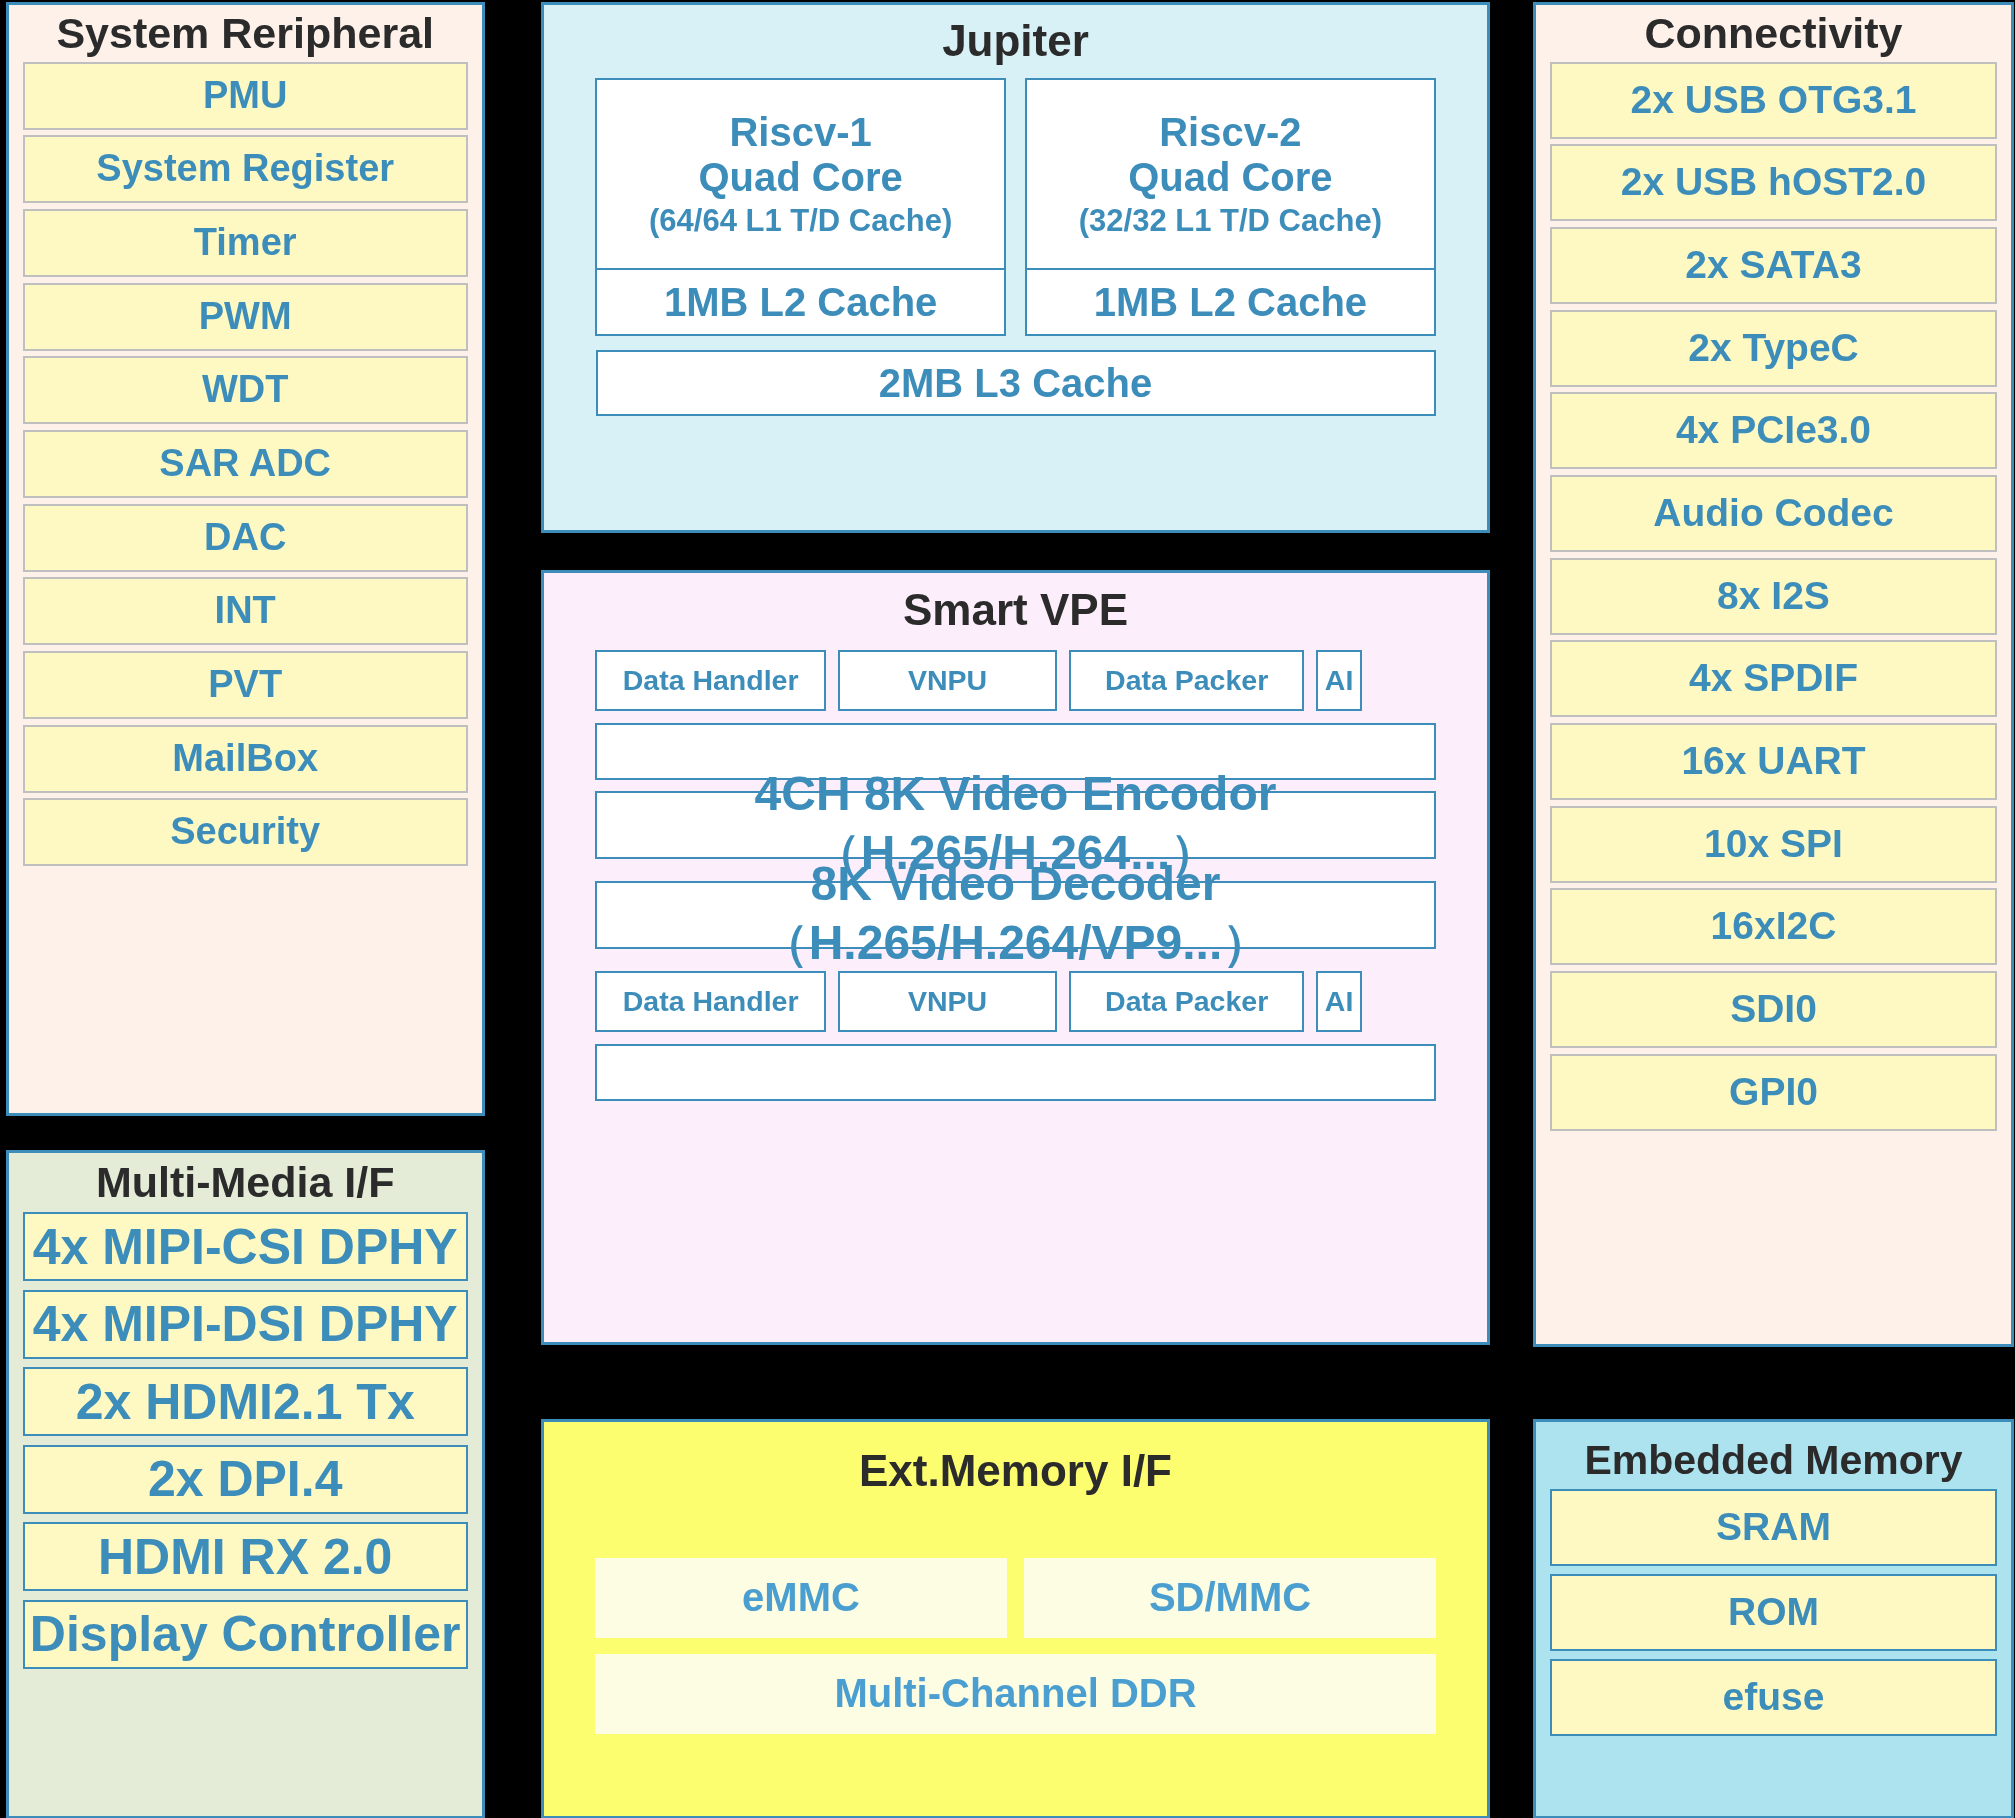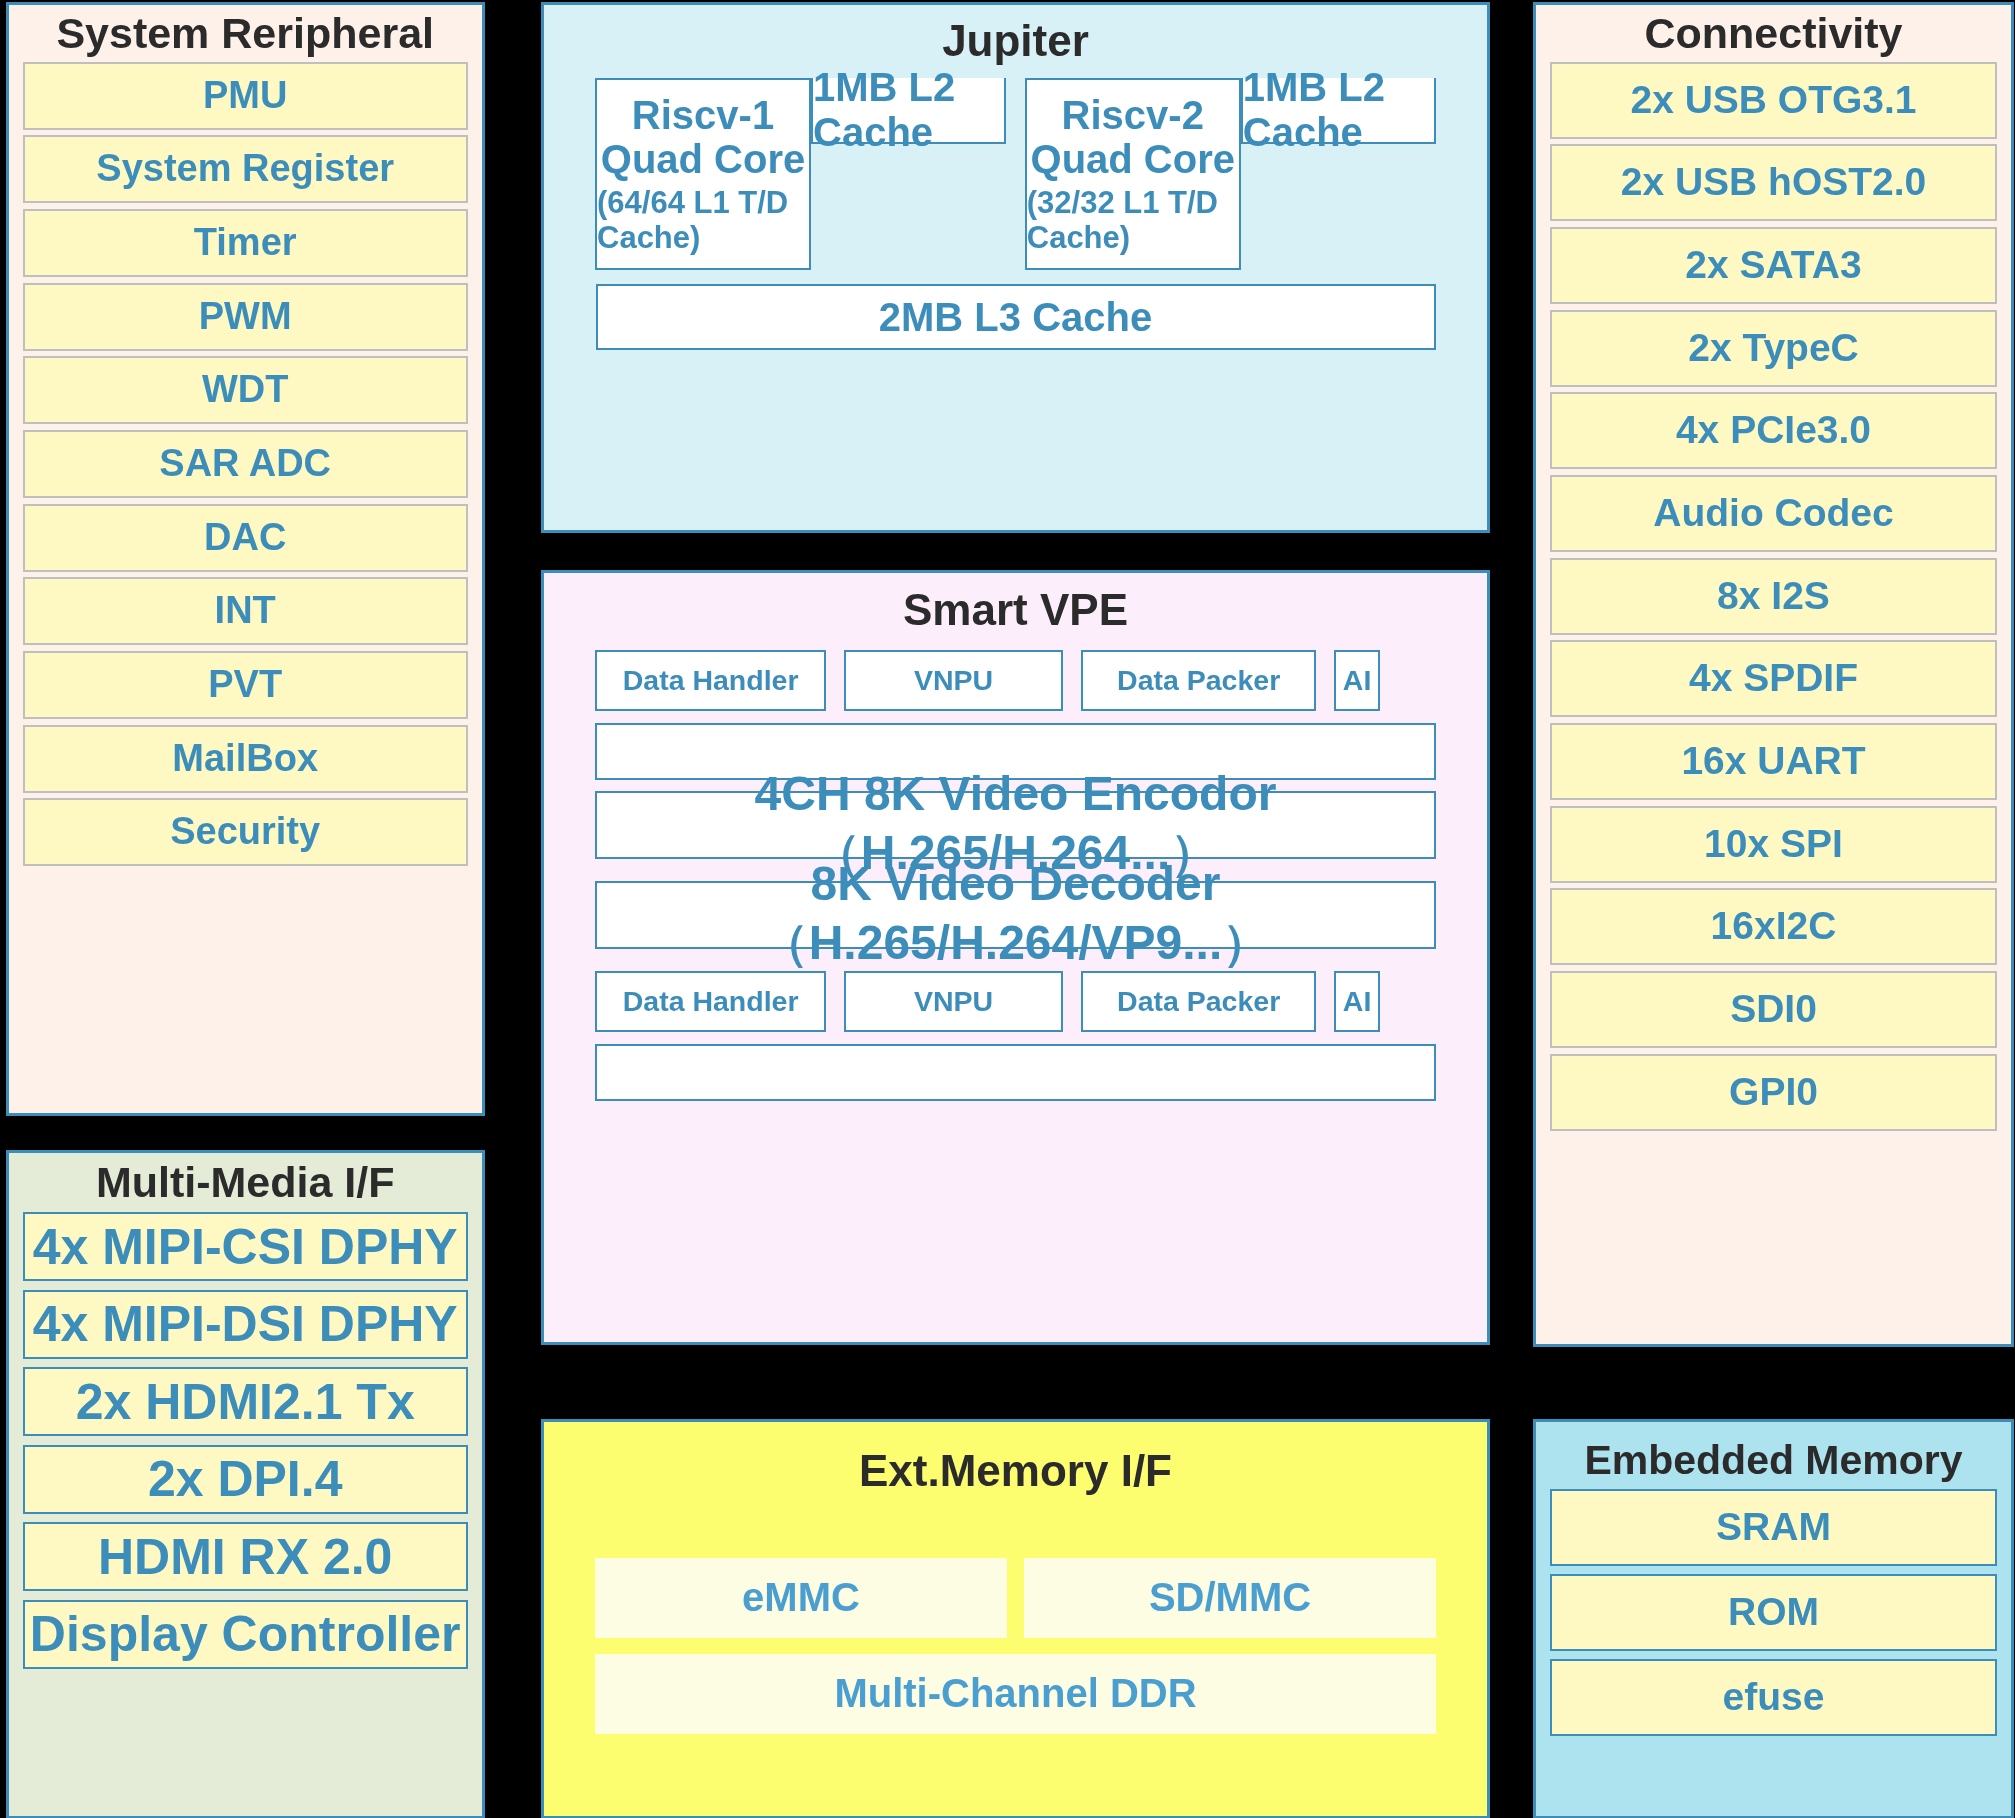--- a/index.html
+++ b/index.html
@@ -80,21 +80,21 @@
 
   
   #jupiter {
     left: 541px; top: 2.1px;
     width: 949px; height: 531px;
     background: #d7f1f7;
     padding: 2.8px 0 0 0;
   }
   #jupiter .panel-title { font-size: 44px; margin: 10px 0 14.2px 0; }
   .jup-cores { display: flex; width: 100%; padding: 0 51px; gap: 18.5px; }
-  .jup-col { flex: 1; display: flex; }
+  .jup-col { flex: 1; display: flex; flex-direction: column; }
   .core-box {
     background: #ffffff;
     border: 2.8px solid #3d8dba;
     color: #3d8dba;
     height: 192px;
     display: flex; flex-direction: column;
     align-items: center; justify-content: center;
     line-height: 1.12;
   }
   .core-name { font-size: 40px; font-weight: bold; }
@@ -123,21 +123,21 @@
   #smartvpe {
     left: 541px; top: 570px;
     width: 949px; height: 775px;
     background: #fdeefb;
     padding: 2.8px 0 0 0;
   }
   #smartvpe .panel-title { font-size: 44px; margin: 11.4px 0 17px 0; }
   .vpe-inner { width: 100%; padding: 0 51px; }
   .vpe-row {
     display: flex;
-    gap: 18px;
+    gap: 12px;
     margin-bottom: 11.4px;
   }
   .vpe-small {
     background: #ffffff;
     border: 2.8px solid #3d8dba;
     color: #3d8dba;
     font-size: 28.5px; font-weight: bold;
     height: 61px;
     display: flex; align-items: center; justify-content: center;
     text-align: center;

